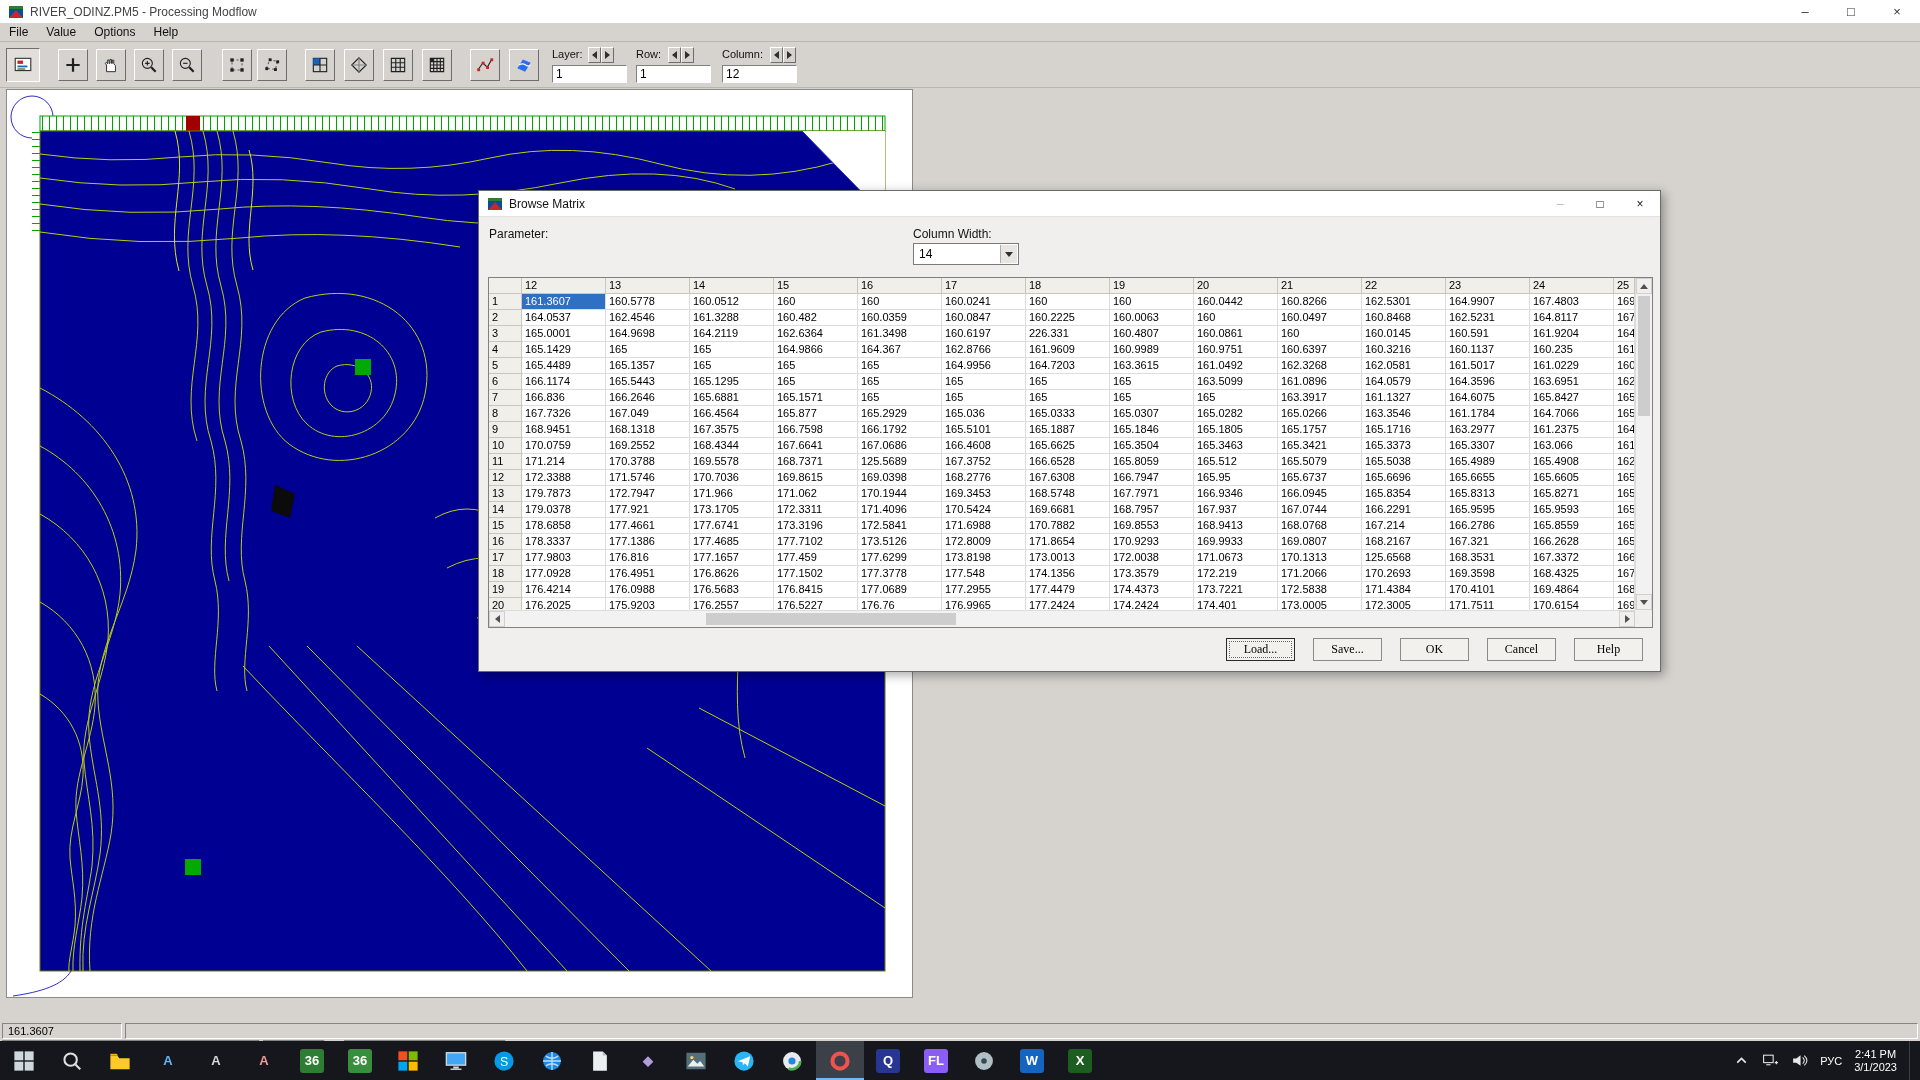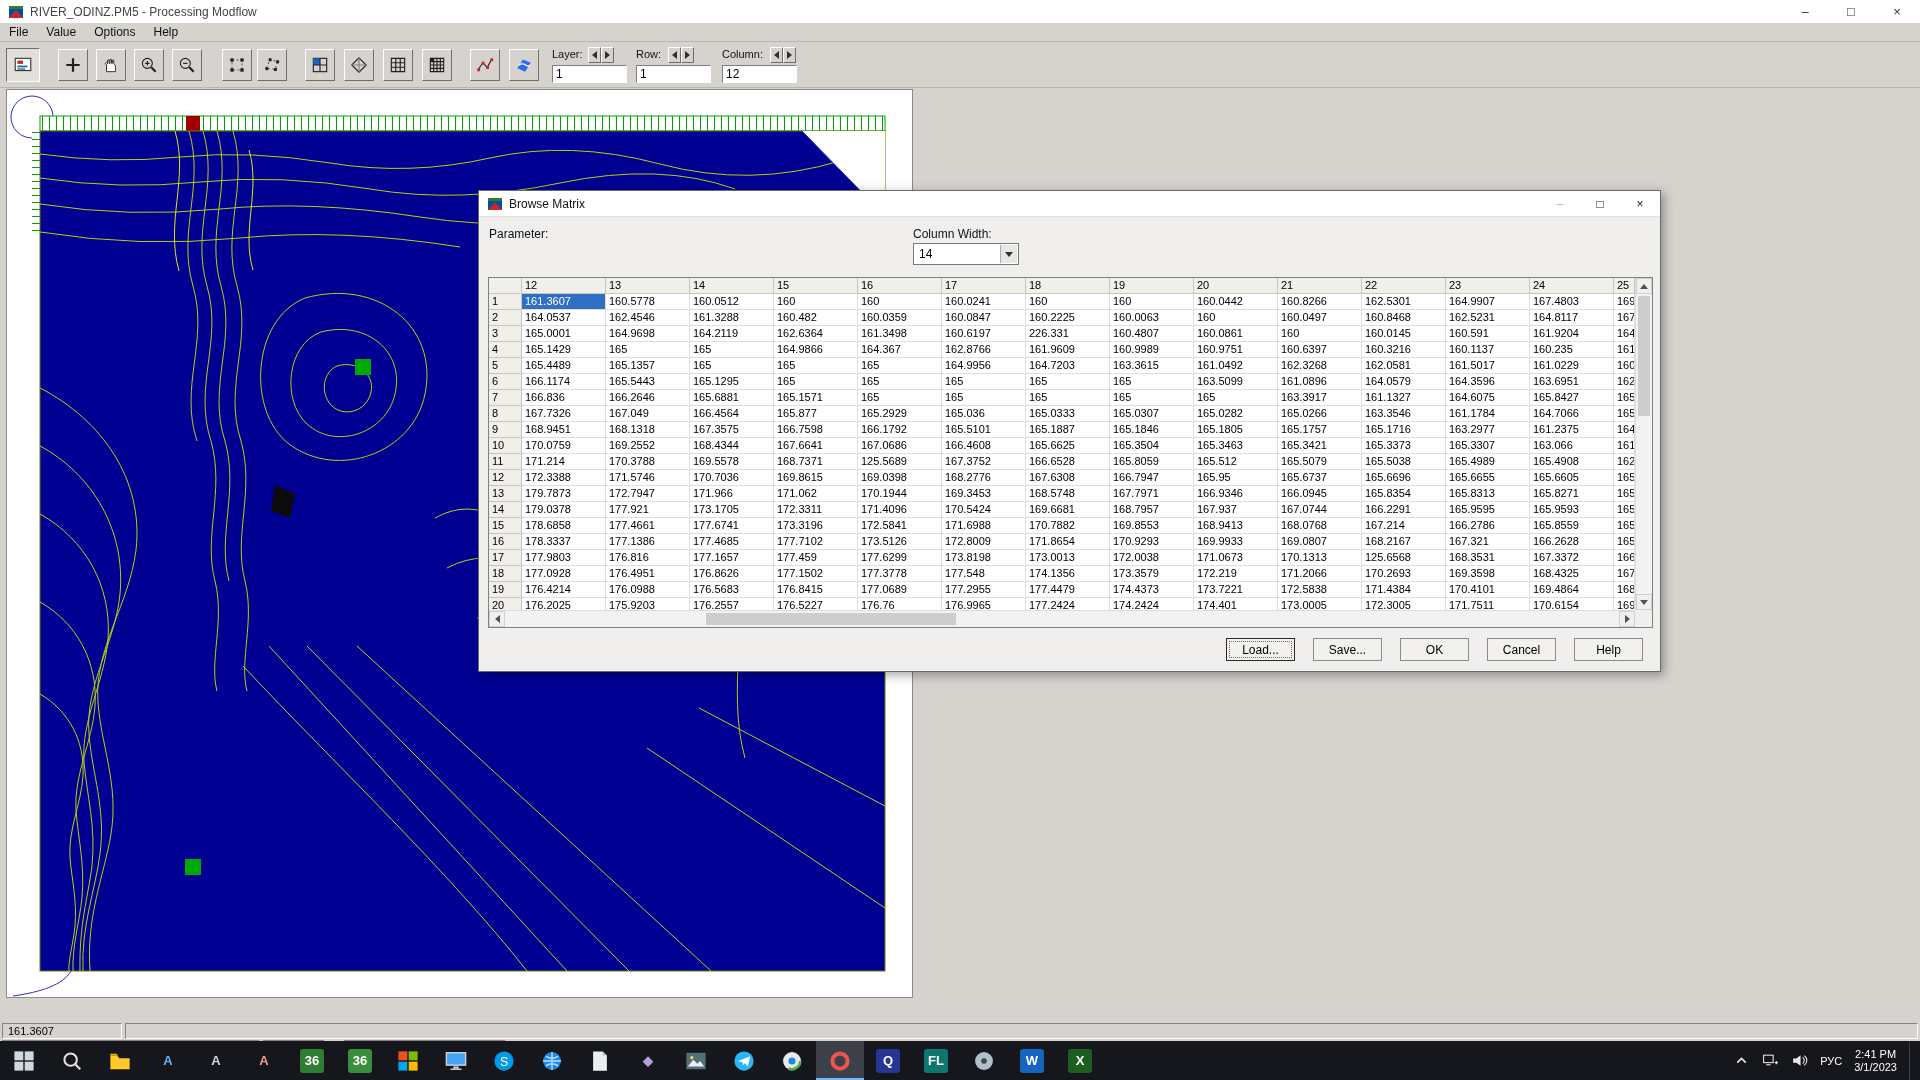--- a/index.html
+++ b/index.html
@@ -58,21 +58,21 @@
   .hsb { position:absolute; left:0; bottom:0; width:1146px; height:17px; background:#f2f2f2; border-top:1px solid #dcdcdc; }
   .scorner { position:absolute; right:0; bottom:0; width:17px; height:17px; background:#f0efed; }
   .sarr { position:absolute; width:16px; height:16px; background:#f0efed; border:1px solid #d0d0d0; display:flex; align-items:center; justify-content:center; }
   .tri-u { width:0;height:0;border-left:4px solid transparent;border-right:4px solid transparent;border-bottom:5px solid #505050; }
   .tri-dn { width:0;height:0;border-left:4px solid transparent;border-right:4px solid transparent;border-top:5px solid #505050; }
   .tri-lf { width:0;height:0;border-top:4px solid transparent;border-bottom:4px solid transparent;border-right:5px solid #505050; }
   .tri-rt { width:0;height:0;border-top:4px solid transparent;border-bottom:4px solid transparent;border-left:5px solid #505050; }
   .vthumb { position:absolute; left:2px; top:18px; width:12px; height:120px; background:#cdcdcd; }
   .hthumb { position:absolute; top:2px; left:217px; width:250px; height:12px; background:#cdcdcd; }
   .dlg-buttons { position:absolute; left:747px; top:447px; display:flex; gap:18px; }
-  .dbtn { width:69px; height:23px; font-family:Liberation Sans, sans-serif; font-size:12px; background:#f2f1ee; border:1px solid #8a8a8a; color:#000; }
+  .dbtn { width:69px; height:23px; font-family:Liberation Serif, serif; font-size:12px; background:#f2f1ee; border:1px solid #8a8a8a; color:#000; }
   .dbtn.def { border:1px solid #2a2a2a; outline:1px dotted #666; outline-offset:-4px; }
 
   
   .taskbar { position:absolute; left:0; top:1041px; width:1920px; height:39px; background:#15171c; display:flex; align-items:stretch; z-index:10; }
   .tapp { width:48px; display:flex; align-items:center; justify-content:center; }
   .tapp svg { width:22px; height:22px; }
   .tapp.active { background:#3c4048; box-shadow:inset 0 -2px 0 #76b9ed; }
   .tile { display:block; min-width:24px; height:24px; border-radius:3px; line-height:24px; text-align:center; font-weight:bold; font-size:13px; padding:0 2px; }
   .tray { margin-left:auto; display:flex; align-items:center; gap:12px; padding-right:6px; color:#fff; font-size:11px; }
   .tray svg { width:17px; height:17px; }
@@ -813,21 +813,21 @@
         </div>
         <div class="tapp active">
           <svg viewBox="0 0 16 16">
             <circle cx="8" cy="8" r="5.5" fill="none" stroke="#ef5350" stroke-width="3"></circle>
           </svg>
         </div>
         <div class="tapp">
           <span class="tile" style="background: rgb(40, 53, 147); color: rgb(255, 255, 255);">Q</span>
         </div>
         <div class="tapp">
-          <span class="tile" style="background: #0f766e; color: rgb(255, 255, 255);">FL</span>
+          <span class="tile" style="background: #8b5cf6; color: rgb(255, 255, 255);">FL</span>
         </div>
         <div class="tapp">
           <svg viewBox="0 0 16 16">
             <circle cx="8" cy="8" r="6.5" fill="#b0bec5"></circle>
             <circle cx="8" cy="8" r="2" fill="#37474f"></circle>
           </svg>
         </div>
         <div class="tapp">
           <span class="tile" style="background: rgb(21, 101, 192); color: rgb(255, 255, 255);">W</span>
         </div>

